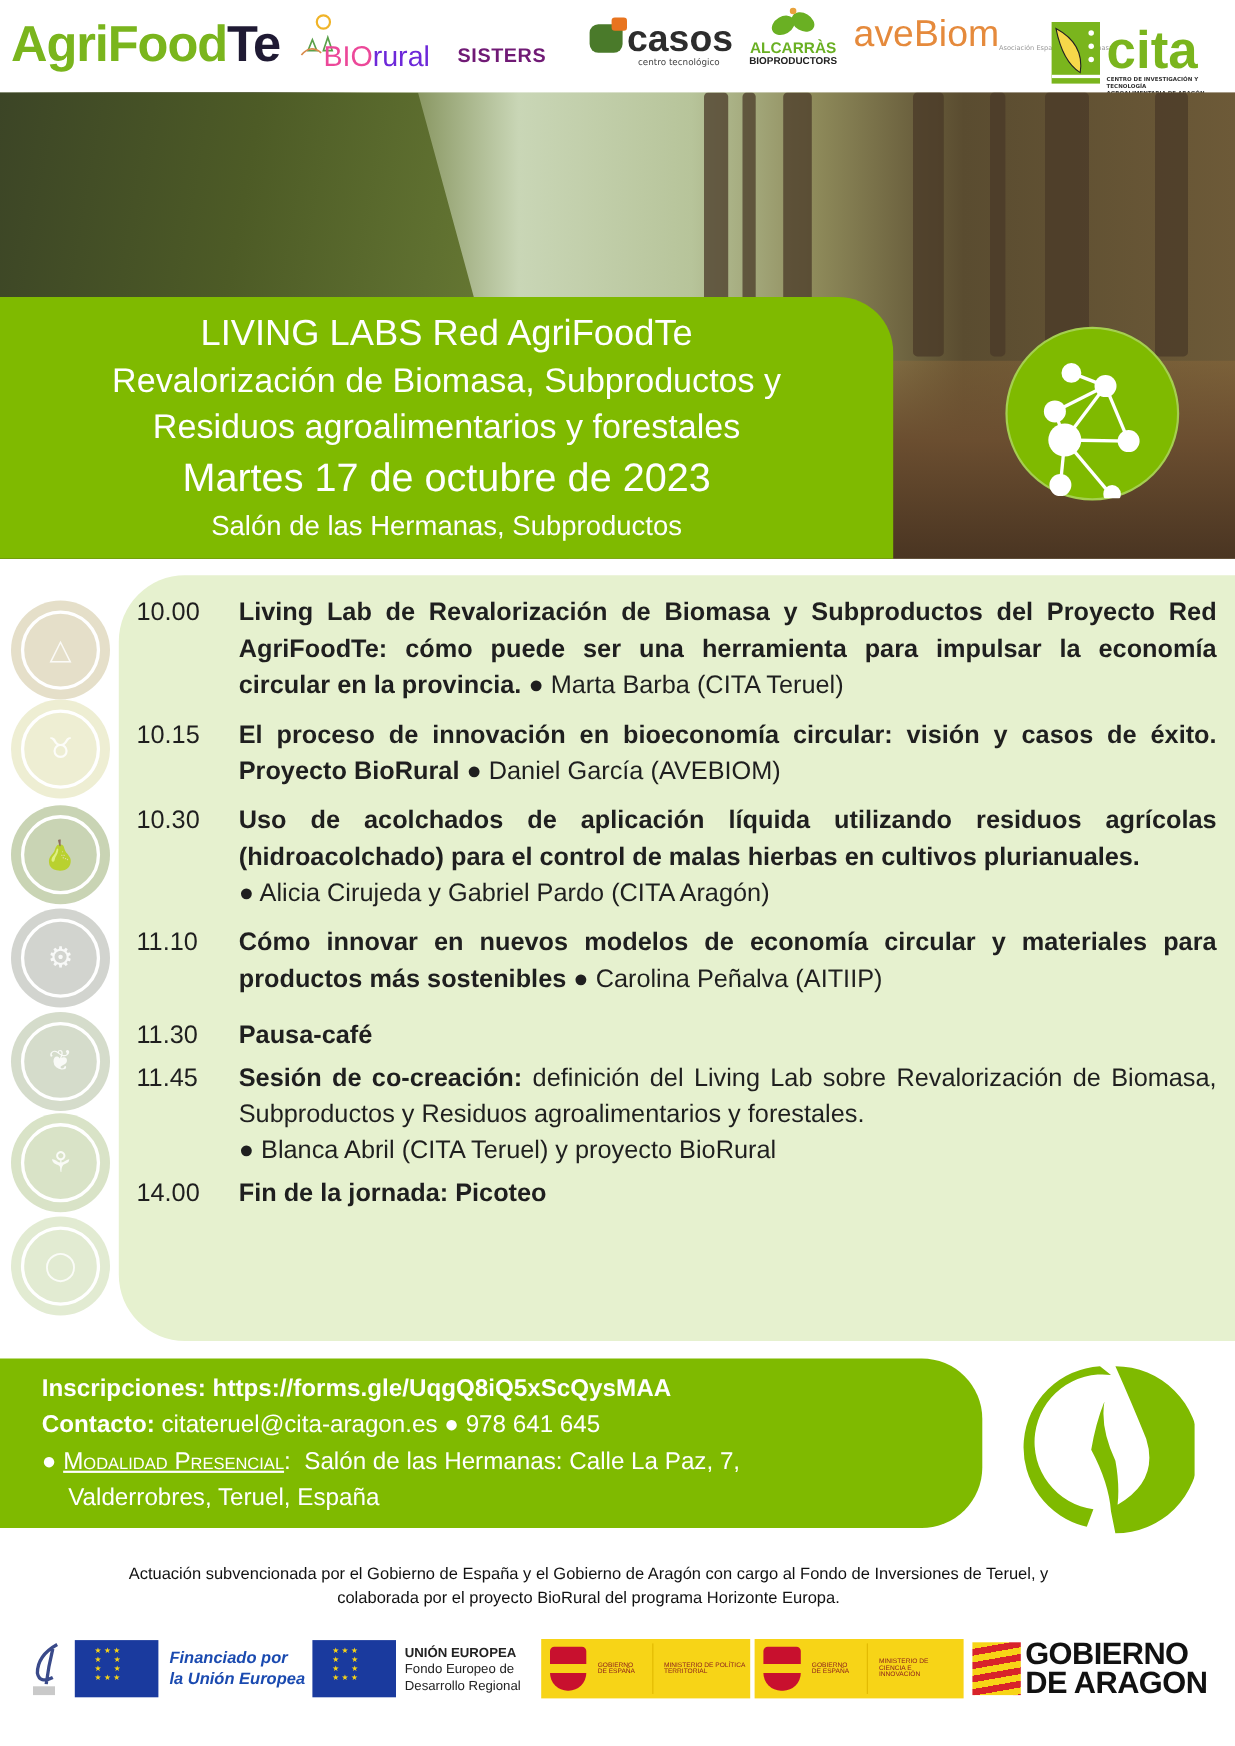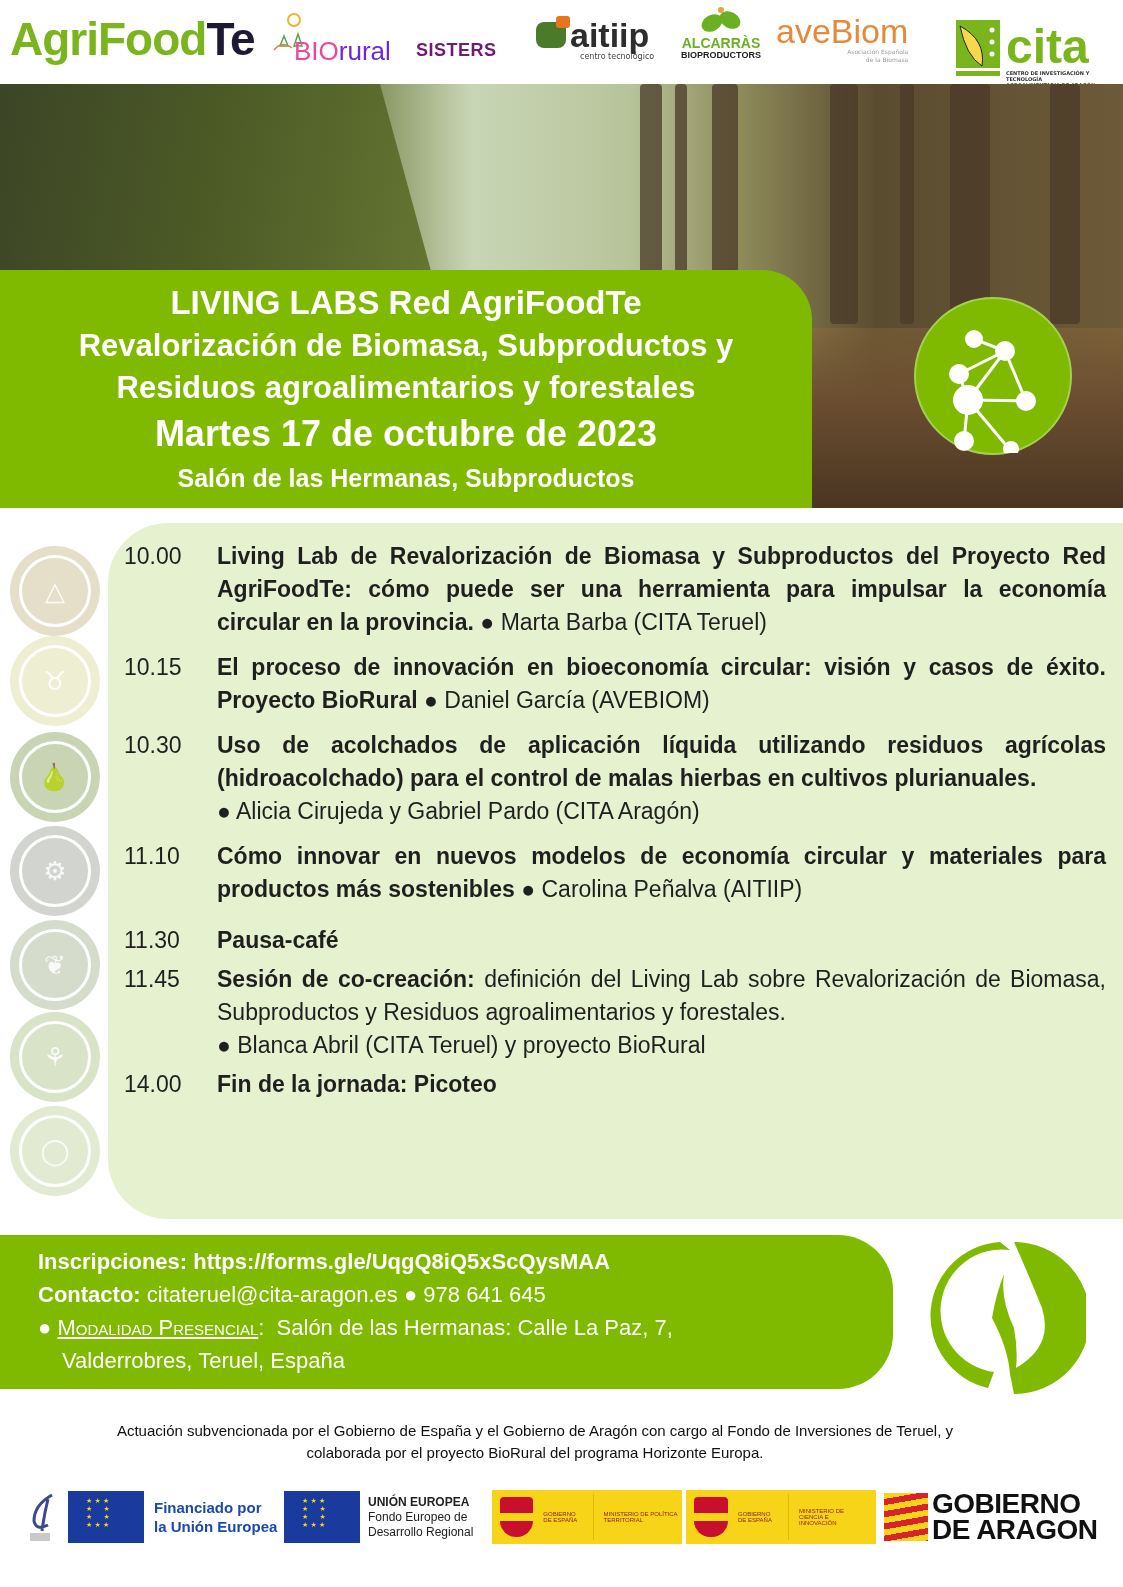--- a/index.html
+++ b/index.html
@@ -20,21 +20,21 @@
   .lg-aitiip { left: 536px; top: 18px; flex-direction: column; align-items: flex-start; }
   .lg-aitiip .row { display: flex; align-items: center; }
   .lg-aitiip .mark { width: 30px; height: 26px; background: #4a7a2a; border-radius: 8px 0 8px 8px; position: relative; margin-right: 4px; }
   .lg-aitiip .mark::after { content: ""; position: absolute; right: -4px; top: -6px; width: 14px; height: 12px; background: #e8741f; border-radius: 3px; }
   .lg-aitiip .name { font-family: "Liberation Sans", sans-serif; font-size: 34px; font-weight: bold; color: #2d2d2d; line-height: 1; }
   .lg-aitiip .sub { font-size: 8px; color: #444; margin-left: 44px; }
   .lg-alc { left: 678px; top: 6px; width: 86px; flex-direction: column; align-items: center; }
   .lg-alc .leaf { width: 44px; height: 30px; position: relative; }
   .lg-alc .t1 { font-family: "Liberation Sans", sans-serif; font-weight: bold; font-size: 14px; color: #6ab023; line-height: 1; }
   .lg-alc .t2 { font-family: "Liberation Sans", sans-serif; font-weight: bold; font-size: 9px; color: #222; }
-  .lg-ave { left: 776px; top: 14px; flex-direction: column; align-items: flex-end; }
+  .lg-ave { left: 776px; top: 14px; flex-direction: row; align-items: flex-end; }
   .lg-ave .name { font-family: "Liberation Sans", sans-serif; font-size: 34px; color: #e58a3c; line-height: 1; }
   .lg-ave .sub { font-size: 6px; color: #999; text-align: right; line-height: 1.3; }
   .lg-cita { left: 956px; top: 8px; }
   .lg-cita .box { width: 44px; height: 56px; background: #7ab51d; position: relative; margin-right: 6px; }
   .lg-cita .col { display: flex; flex-direction: column; }
   .lg-cita .name { font-family: "Liberation Sans", sans-serif; font-size: 48px; font-weight: bold; color: #7ab51d; line-height: 0.95; margin-top: 16px; }
   .lg-cita .sub { font-size: 5px; color: #333; font-weight: bold; line-height: 1.2; }
 
   
   .hero { position: absolute; left: 0; top: 84px; width: 1123px; height: 424px; overflow: hidden;
@@ -44,21 +44,21 @@
   }
   .hero .tree { position: absolute; left: 0; top: 0; width: 520px; height: 430px;
     background: linear-gradient(100deg, #3c4526 0%, #4d5b26 40%, #5f7030 70%, #6d7f34 90%);
     clip-path: polygon(0 0, 380px 0, 470px 330px, 520px 430px, 0 430px); }
   .hero .trunk { position: absolute; top: 0; height: 240px; background: #4a3a28; opacity: 0.75; border-radius: 4px; }
   .hero .ground { position: absolute; left: 0; bottom: 0; width: 100%; height: 180px;
     background: linear-gradient(180deg, rgba(150,110,60,0.35) 0%, #6b4e30 40%, #4a3522 100%); }
 
   .title-panel { position: absolute; left: 0; top: 270px; width: 812px; height: 238px;
     background: #7fba00; border-radius: 0 50px 0 0;
-    display: flex; flex-direction: column; align-items: center; justify-content: center; color: #ffffff; text-align: center; font-weight: bold; }
+    display: flex; flex-direction: column; align-items: center; justify-content: center; color: #ffffff; text-align: center; }
   .title-panel .l1 { font-family: "Liberation Sans", sans-serif; font-size: 33px; line-height: 44px; }
   .title-panel .l2 { font-family: "Liberation Sans", sans-serif; font-size: 31px; line-height: 42px; }
   .title-panel .l3 { font-family: "Liberation Sans", sans-serif; font-size: 36px; line-height: 50px; }
   .title-panel .l4 { font-family: "Liberation Sans", sans-serif; font-size: 25px; line-height: 38px; }
   .network-badge { position: absolute; left: 914px; top: 297px; width: 158px; height: 158px; border-radius: 50%;
     background: #7fba00; border: 2px solid #a5cf50; }
 
   
   .program { position: absolute; left: 108px; top: 523px; width: 1015px; height: 696px;
     background: #e6f1cf; border-radius: 60px 0 0 60px; }
@@ -109,21 +109,21 @@
       <circle cx="22" cy="8" r="6" fill="none" stroke="#f0b429" stroke-width="2"></circle>
       <path d="M8 34 L12 24 L16 34 Z M22 34 L26 22 L30 34 Z" fill="none" stroke="#5aa04a" stroke-width="1.5"></path>
       <path d="M2 38 Q10 28 20 36" fill="none" stroke="#d88a4a" stroke-width="1.5"></path>
     </svg>
     <div class="txt"><span class="b1">BIO</span><span class="b2">rural</span></div>
   </div>
   <div class="logo lg-sisters">SISTERS</div>
   <div class="logo lg-aitiip">
     <div class="row">
         <span class="mark"></span>
-        <span class="name">aitiip</span>
+        <span class="name">casos</span>
       </div>
     <span class="sub">centro tecnológico</span>
   </div>
   <div class="logo lg-alc">
     <svg class="leaf" viewBox="0 0 44 30">
       <ellipse cx="13" cy="17" rx="11" ry="8" fill="#6ab023" transform="rotate(-30 13 17)"></ellipse>
       <ellipse cx="31" cy="14" rx="11" ry="8" fill="#6ab023" transform="rotate(30 31 14)"></ellipse>
       <circle cx="22" cy="4" r="3" fill="#e8a23c"></circle>
     </svg>
     <span class="t1">ALCARRÀS</span>
@@ -280,21 +280,21 @@
   <div class="sp" style="left:26px;">
     <svg width="36" height="52" viewBox="0 0 36 52">
         <path d="M26 4 Q8 14 8 30 Q10 40 22 34 M22 8 Q18 24 16 40" fill="none" stroke="#3a4a8a" stroke-width="3"></path>
         <rect x="4" y="42" width="20" height="8" fill="#777" opacity="0.4"></rect>
       </svg>
   </div>
   <div class="sp" style="left:68px;">
     <div class="eu-flag">
         <div class="stars">★ ★ ★<br>★ &nbsp; &nbsp; ★<br>★ &nbsp; &nbsp; ★<br>★ ★ ★</div>
       </div>
-    <div style="margin-left:10px;font-family:'Liberation Sans',sans-serif;font-weight:bold;font-size:15px;color:#1a4ab0;line-height:19px;">
+    <div style="margin-left:10px;font-family:'Liberation Sans',sans-serif;font-weight:bold;font-size:15px;color:#1a4ab0;line-height:19px;font-style:italic;">
       <div>Financiado por</div>
       <div>la Unión Europea</div>
     </div>
   </div>
   <div class="sp" style="left:284px;">
     <div class="eu-flag">
         <div class="stars">★ ★ ★<br>★ &nbsp; &nbsp; ★<br>★ &nbsp; &nbsp; ★<br>★ ★ ★</div>
       </div>
     <div style="margin-left:8px;font-family:'Liberation Sans',sans-serif;font-size:12px;color:#222;line-height:15px;">
       <div style="font-weight:bold;">UNIÓN EUROPEA</div>

